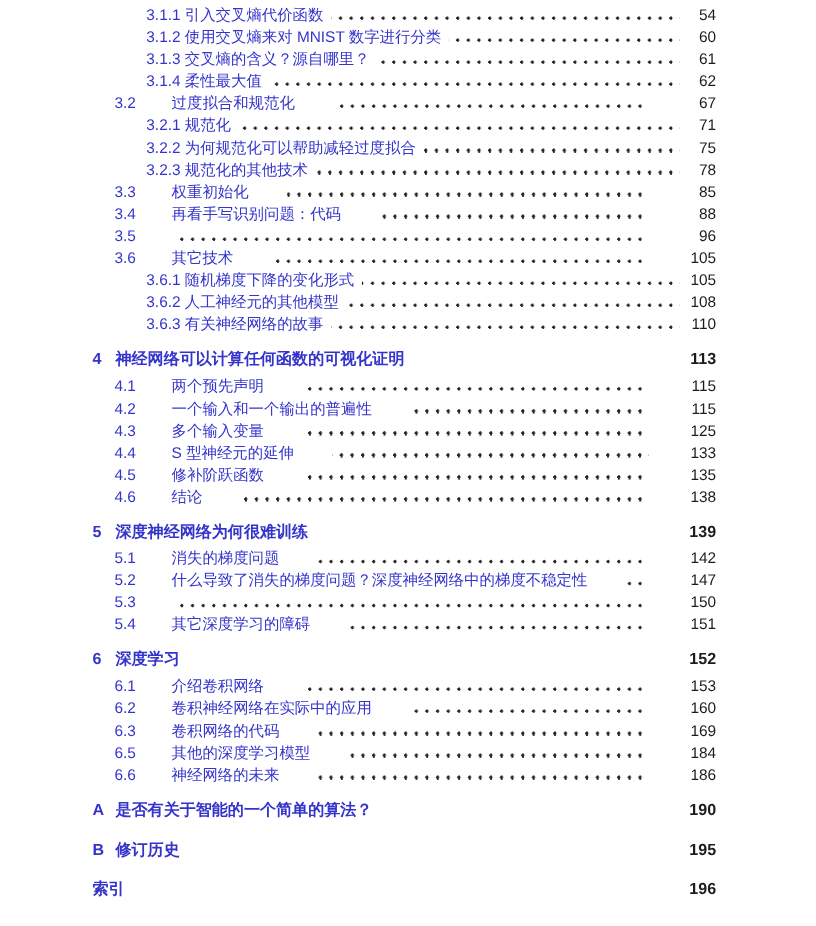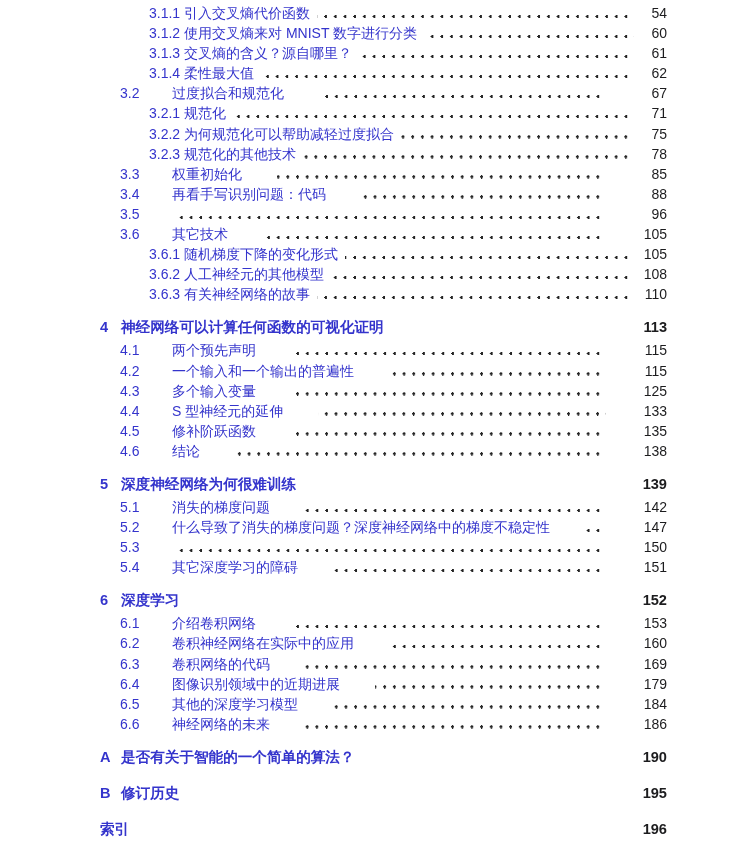--- a/index.html
+++ b/index.html
@@ -9,21 +9,21 @@
   html,body{margin:0;padding:0;}
   body{
     width:742px;height:842px;
     background:#ffffff;
     font-family:"Liberation Sans","DejaVu Sans",sans-serif;
     overflow:hidden;
     position:relative;
   }
   .toc{
     position:absolute;
-    left:100px;top:0;
+    left:84px;top:0;
     width:567px;
     padding-top:3px;
     box-sizing:content-box;
   }
   .row{
     display:flex;
     align-items:baseline;
     height:20.1px;
     font-size:14px;
     line-height:20px;
@@ -243,26 +243,20 @@
       <span class="leader"></span>
       <span class="page">160</span>
     </div>
     <div class="row section">
       <span class="num">6.3</span>
       <span class="title">卷积网络的代码</span>
       <span class="leader"></span>
       <span class="page">169</span>
     </div>
     <div class="row section">
-      <span class="num">6.4</span>
-      <span class="title">图像识别领域中的近期进展</span>
-      <span class="leader"></span>
-      <span class="page">179</span>
-    </div>
-    <div class="row section">
       <span class="num">6.5</span>
       <span class="title">其他的深度学习模型</span>
       <span class="leader"></span>
       <span class="page">184</span>
     </div>
     <div class="row section">
       <span class="num">6.6</span>
       <span class="title">神经网络的未来</span>
       <span class="leader"></span>
       <span class="page">186</span>

